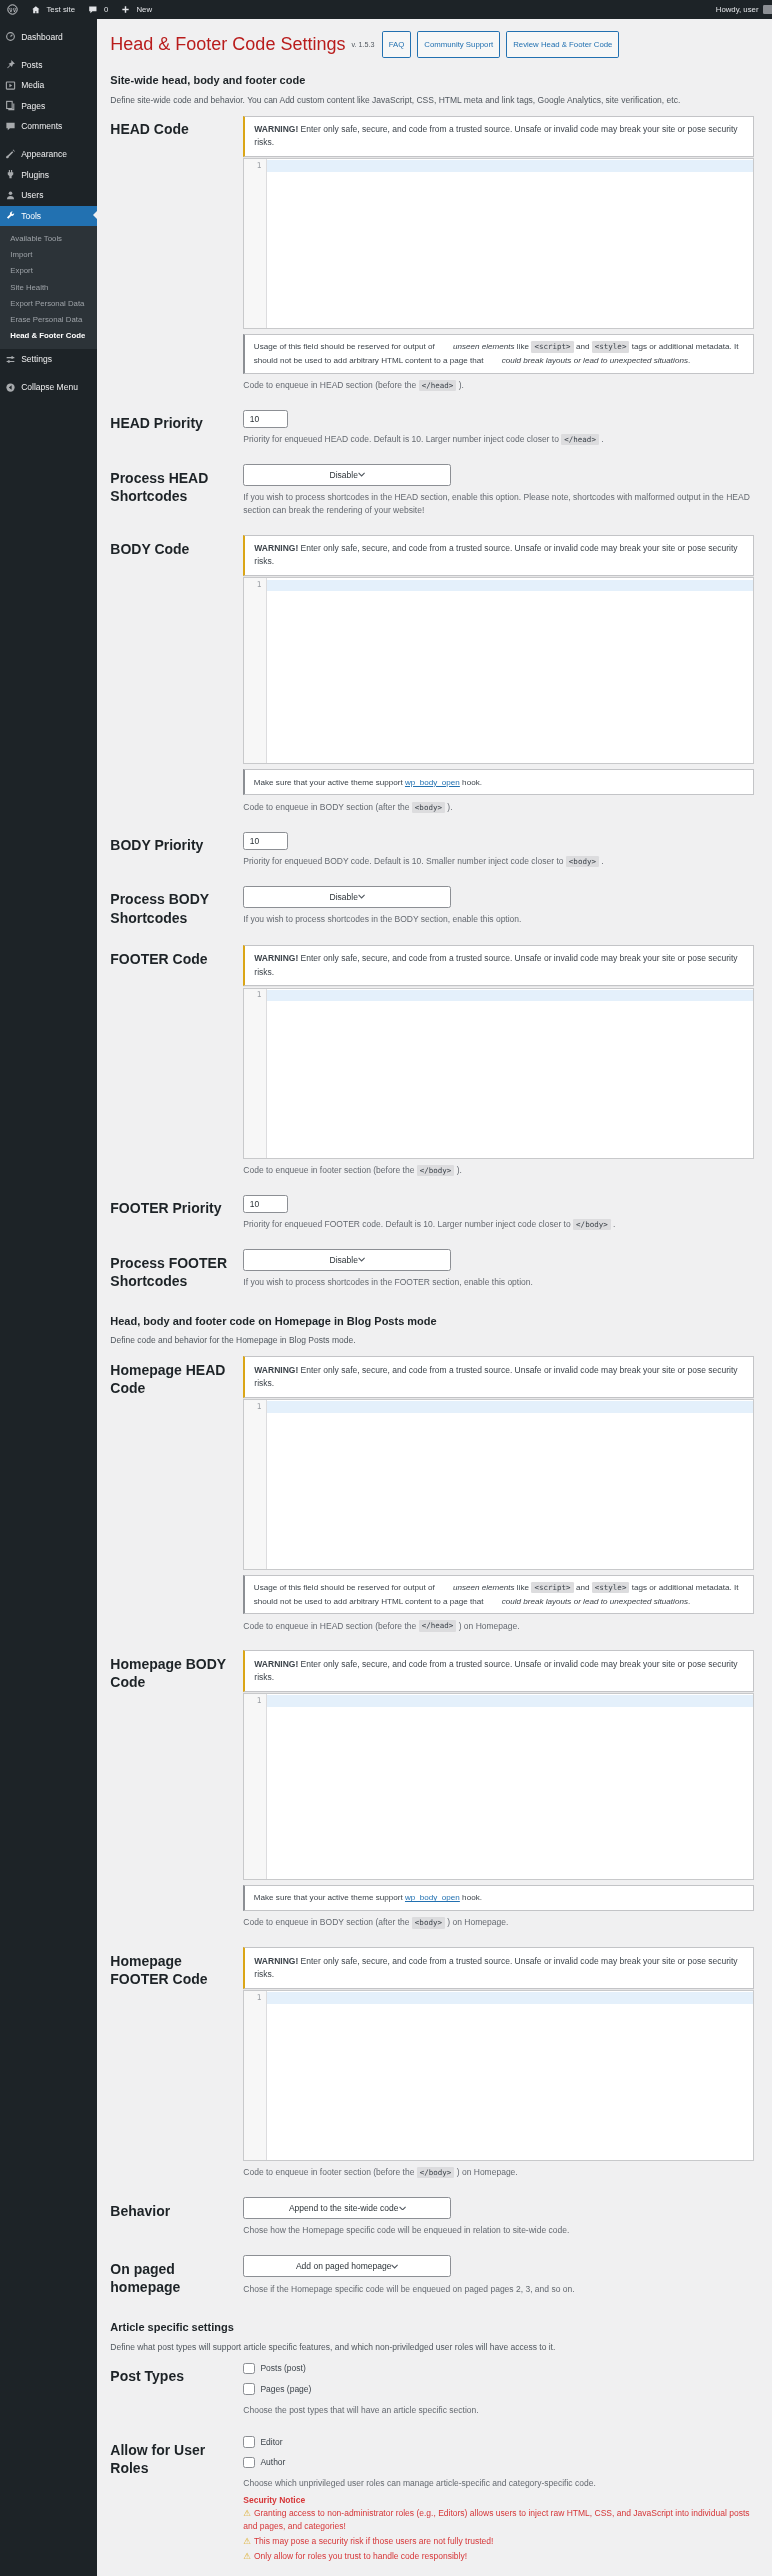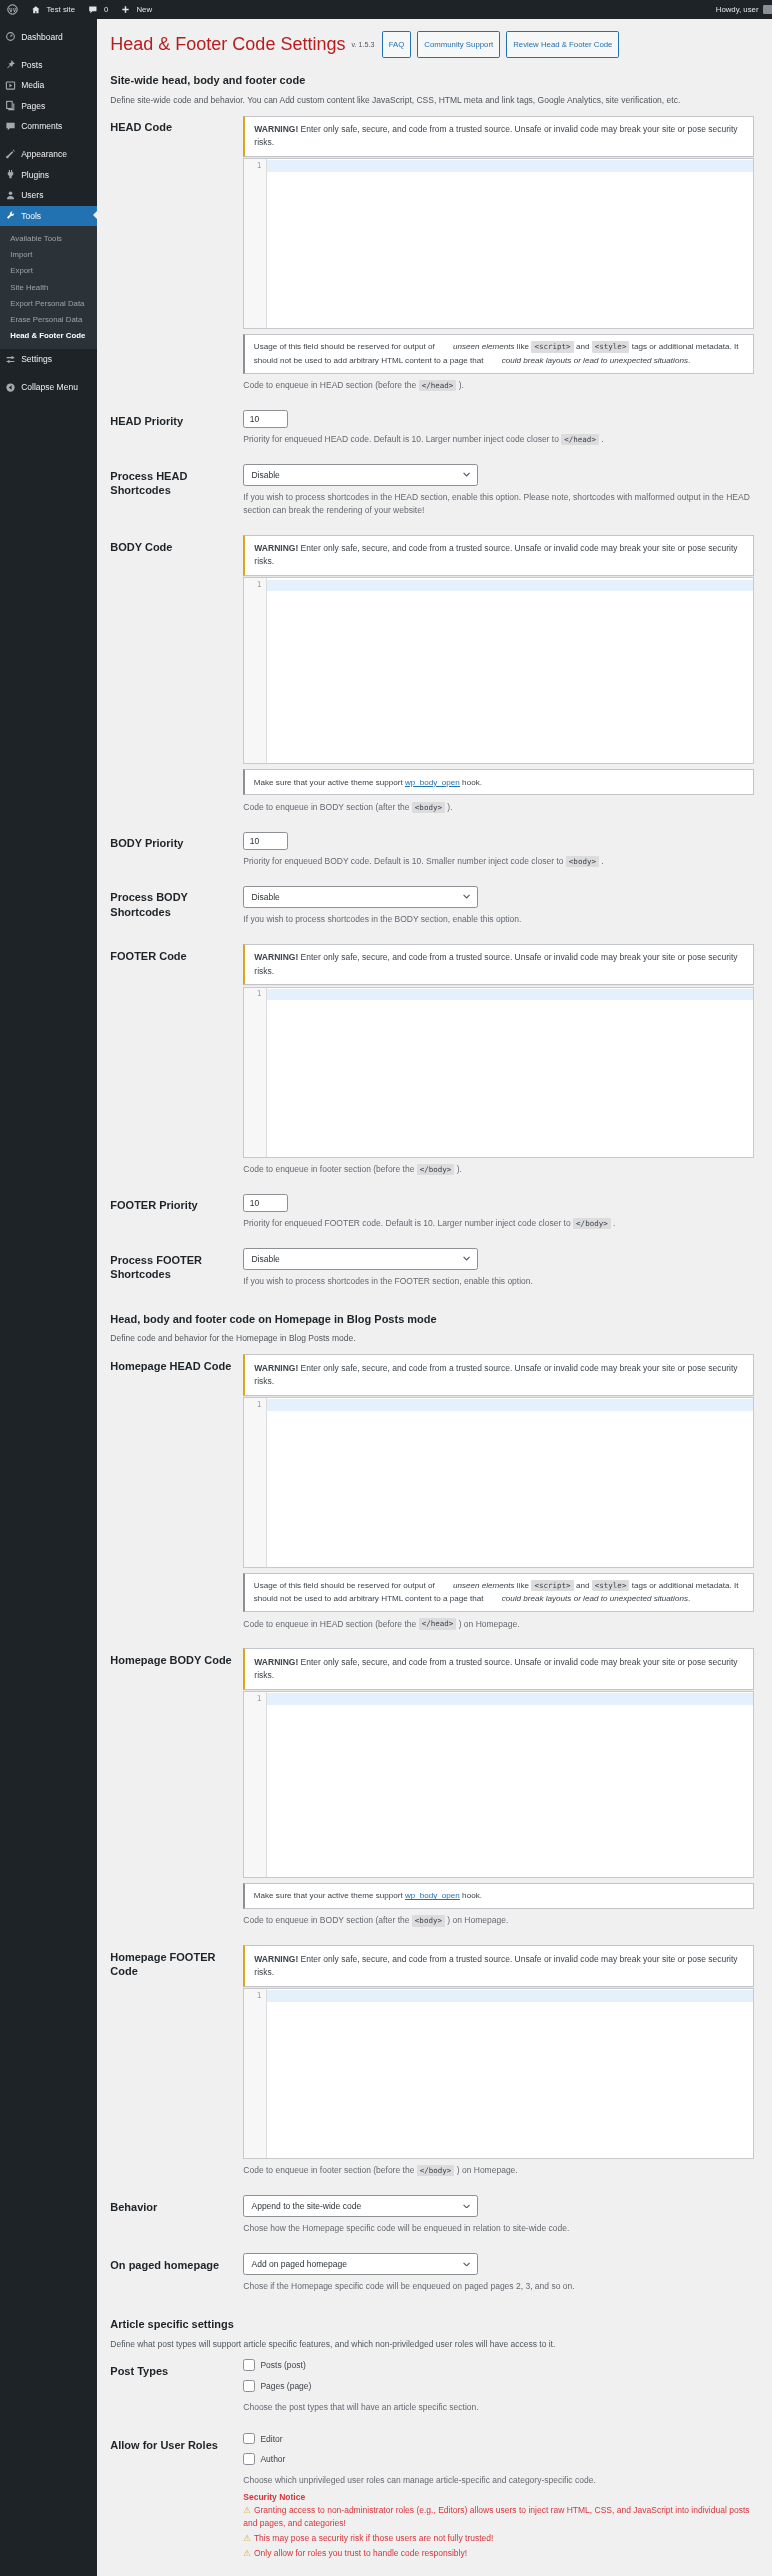--- a/index.html
+++ b/index.html
@@ -24,35 +24,35 @@
   .submenu-item.current{color:#fff;font-weight:bold;}
   
   .content{flex:1;padding:12px 12px 0 13.3px;box-sizing:border-box;}
   .titlebar{display:flex;align-items:center;gap:6px;}
   h1.page-title{font-size:18px;font-weight:400;color:#b91c1c;margin:0;line-height:1.3;}
   .version{font-size:7.2px;color:#50575e;margin-right:1.2px;}
   .action-btn{border:0.6px solid #2271b1;color:#2271b1;background:#f6f7f7;border-radius:1.8px;padding:8px 6px;font-size:7.8px;cursor:pointer;white-space:nowrap;}
   h2.section-heading{font-size:11px;font-weight:600;color:#1d2327;margin:15.7px 0 0;}
   .section-intro{font-size:8.5px;color:#50575e;margin:7.8px 0 0;line-height:1.5;}
   .form-row{display:flex;padding:9px 0;}
-  .row-label{width:133px;flex-shrink:0;font-size:11px;font-weight:600;color:#1d2327;padding-top:4.8px;line-height:1.3;}
+  .row-label{width:133px;flex-shrink:0;font-size:14px;font-weight:600;color:#1d2327;padding-top:4.8px;line-height:1.3;}
   .row-field{flex:1;max-width:511px;font-size:8.5px;color:#3c434a;}
   .warn-box{background:#fff;border:0.6px solid #c3c4c7;border-left:2.4px solid #dba617;box-shadow:0 0.6px 0.6px rgba(0,0,0,.04);padding:6.6px 9px;line-height:1.55;color:#3c434a;}
   .editor{margin-top:1.2px;border:0.6px solid #c8c9cb;background:#fff;display:flex;}
   .editor.h-std{height:169px;}
   .editor.h-tall{height:185px;}
   .gutter{width:22.3px;background:#f7f7f7;border-right:0.6px solid #dcdcde;box-sizing:border-box;text-align:right;padding:1.8px 4.2px 0 0;font-family:"DejaVu Sans Mono",monospace;font-size:7.8px;color:#9b9fa4;}
   .editor-body{flex:1;position:relative;}
   .active-line{position:absolute;left:0;right:0;top:1.2px;height:11.5px;background:#e4f0fb;}
   .note-box{margin-top:4.8px;background:#fff;border:0.6px solid #c3c4c7;border-left:2.4px solid #8c8f94;padding:5.4px 8.5px;font-size:8.1px;line-height:1.65;color:#3c434a;}
   .note-box em{font-style:italic;padding-left:16px;}
   .field-desc{margin-top:5.4px;font-size:8.5px;color:#646970;line-height:1.5;}
   .chip{font-family:"DejaVu Sans Mono",monospace;font-size:7.5px;background:#dcdcde;color:#3c434a;padding:1.2px 3px;border-radius:1.2px;margin:0 2.4px;white-space:nowrap;}
   .num-input{width:45px;height:18px;border:0.6px solid #8c8f94;border-radius:2.4px;padding:0 5.4px;font-size:8.5px;color:#2c3338;background:#fff;box-sizing:border-box;font-family:"Liberation Sans",sans-serif;}
-  .select{width:235px;height:22px;border:0.6px solid #8c8f94;border-radius:2.4px;background:#fff;display:flex;align-items:center;justify-content:space-between;padding:0 7.2px;box-sizing:border-box;color:#2c3338;cursor:pointer;}
+  .select{width:208px;height:22px;border:0.6px solid #8c8f94;border-radius:2.4px;background:#fff;display:flex;align-items:center;justify-content:center;padding:0 7.2px;box-sizing:border-box;color:#2c3338;cursor:pointer;}
   .select svg{color:#50575e;}
   .check-row{display:flex;align-items:center;margin:0 0 9px;}
   .checkbox{width:9.7px;height:9.7px;border:0.6px solid #8c8f94;border-radius:2.4px;background:#fff;display:inline-block;margin-right:5.4px;flex-shrink:0;cursor:pointer;}
   .multi-desc p{margin:1.2px 0;}
   .security-title{color:#d63638;font-weight:700;margin-top:4.8px;}
   .security-line{color:#d63638;margin-top:2.4px;line-height:1.5;}
   .warn-glyph{color:#dba617;margin-right:3px;}
   .link-blue{color:#2271b1;text-decoration:underline;cursor:pointer;}
 </style>
 </head>

